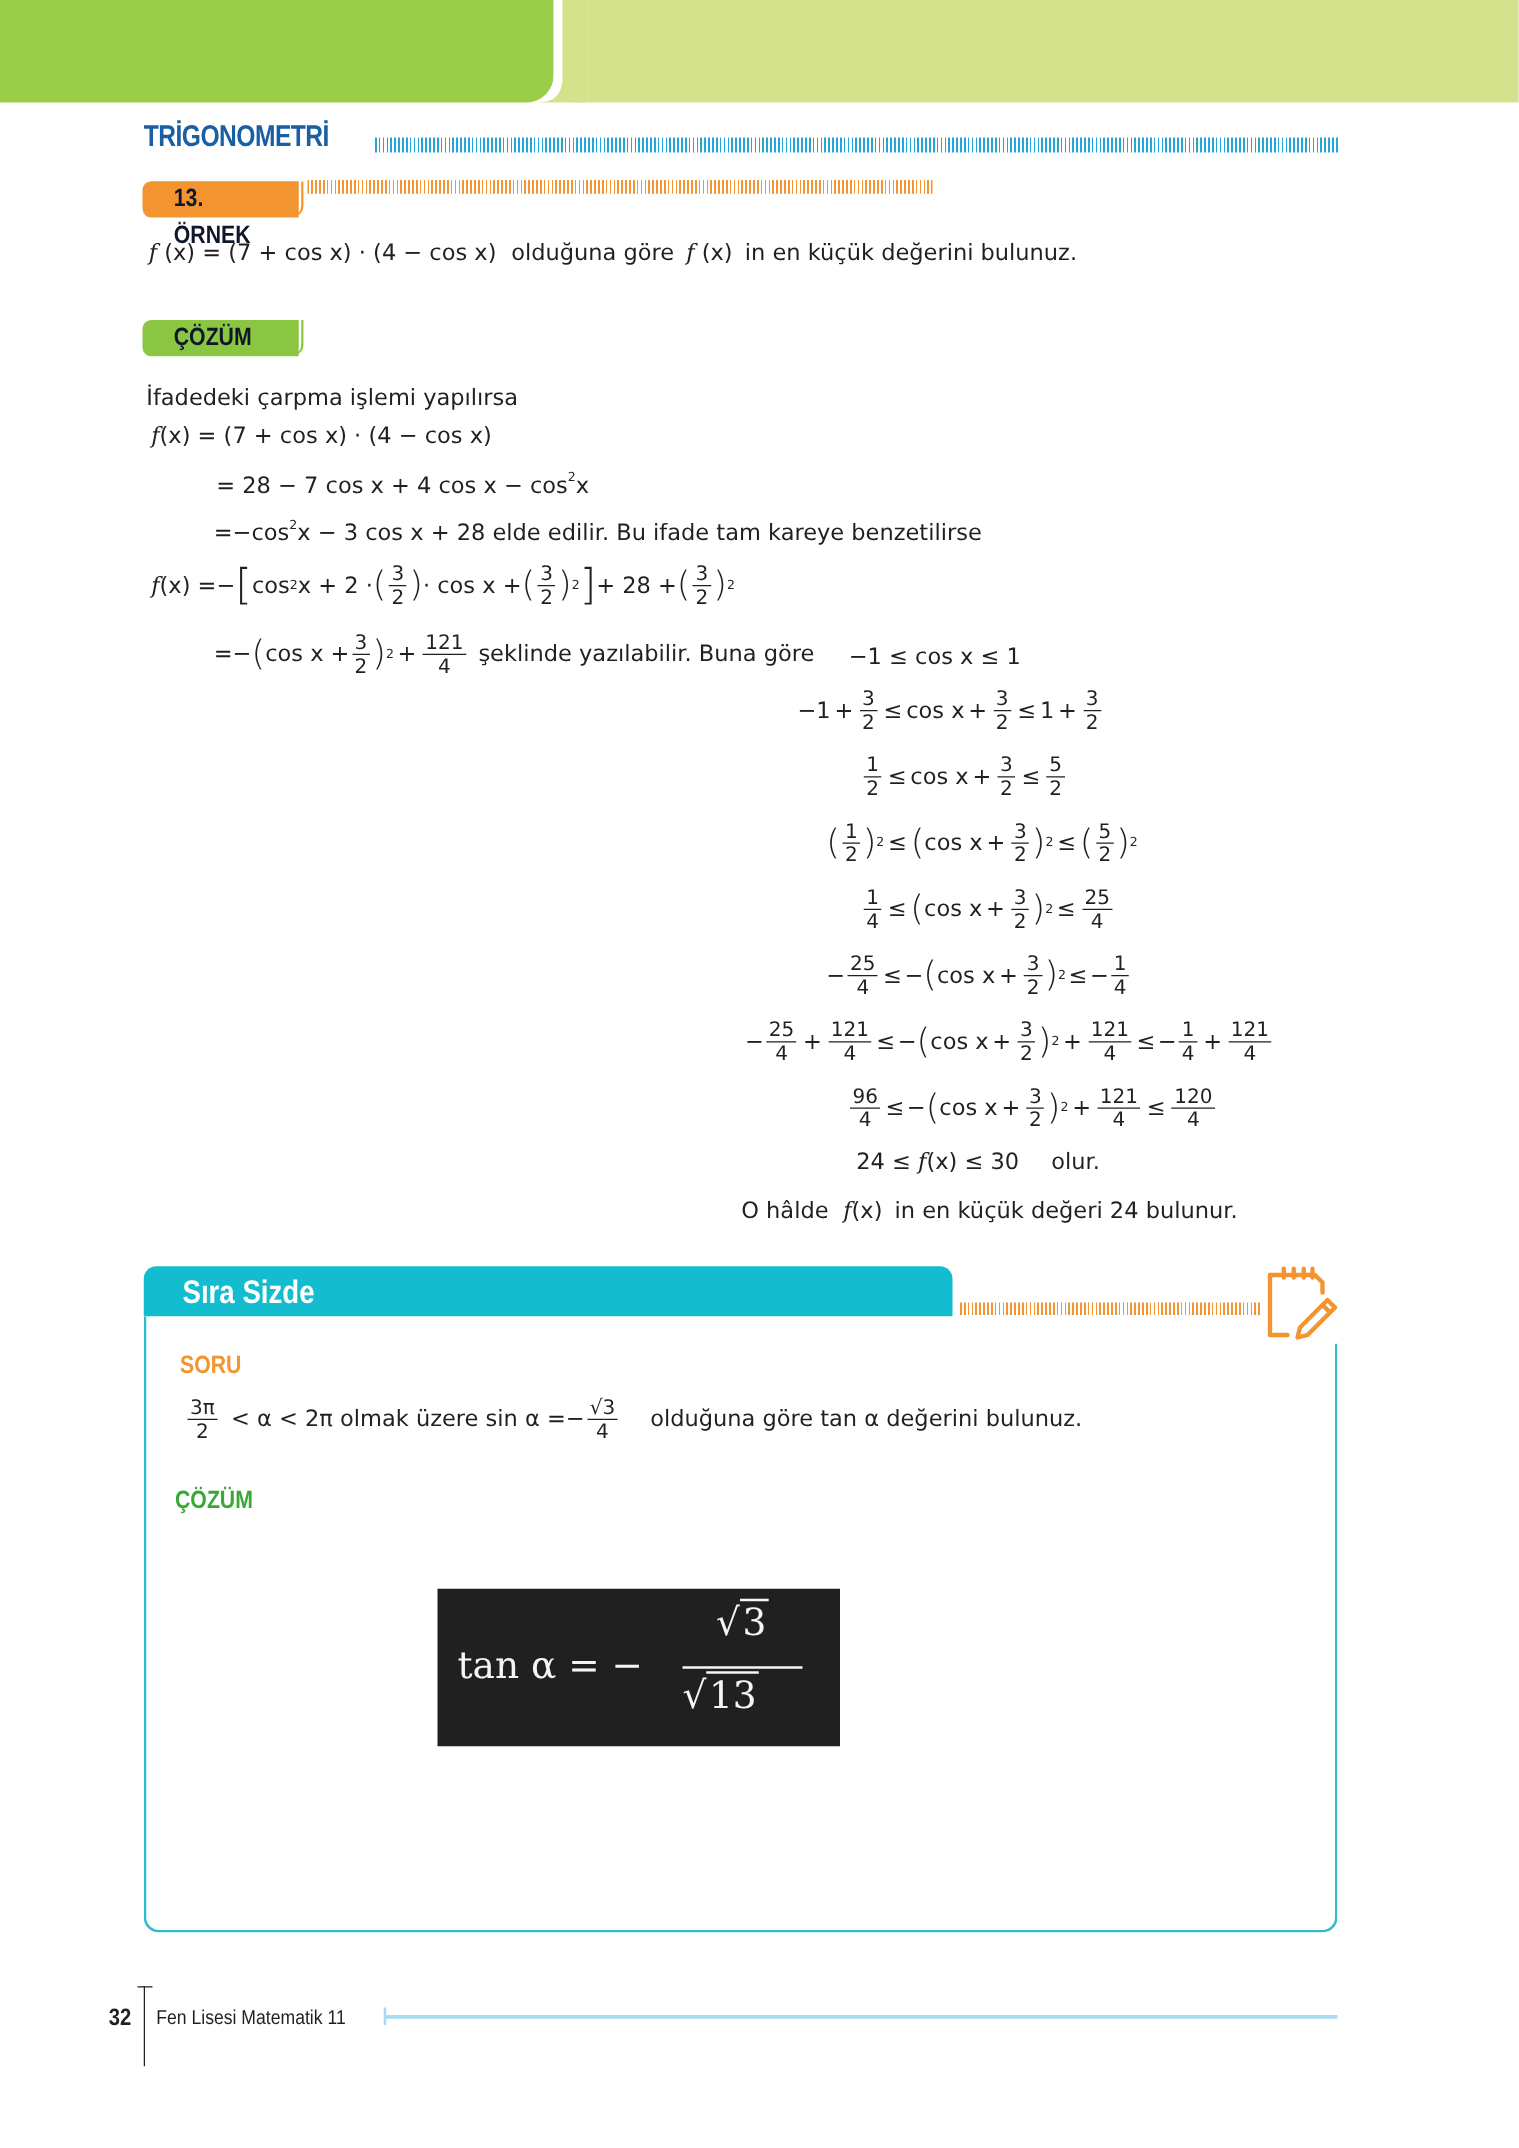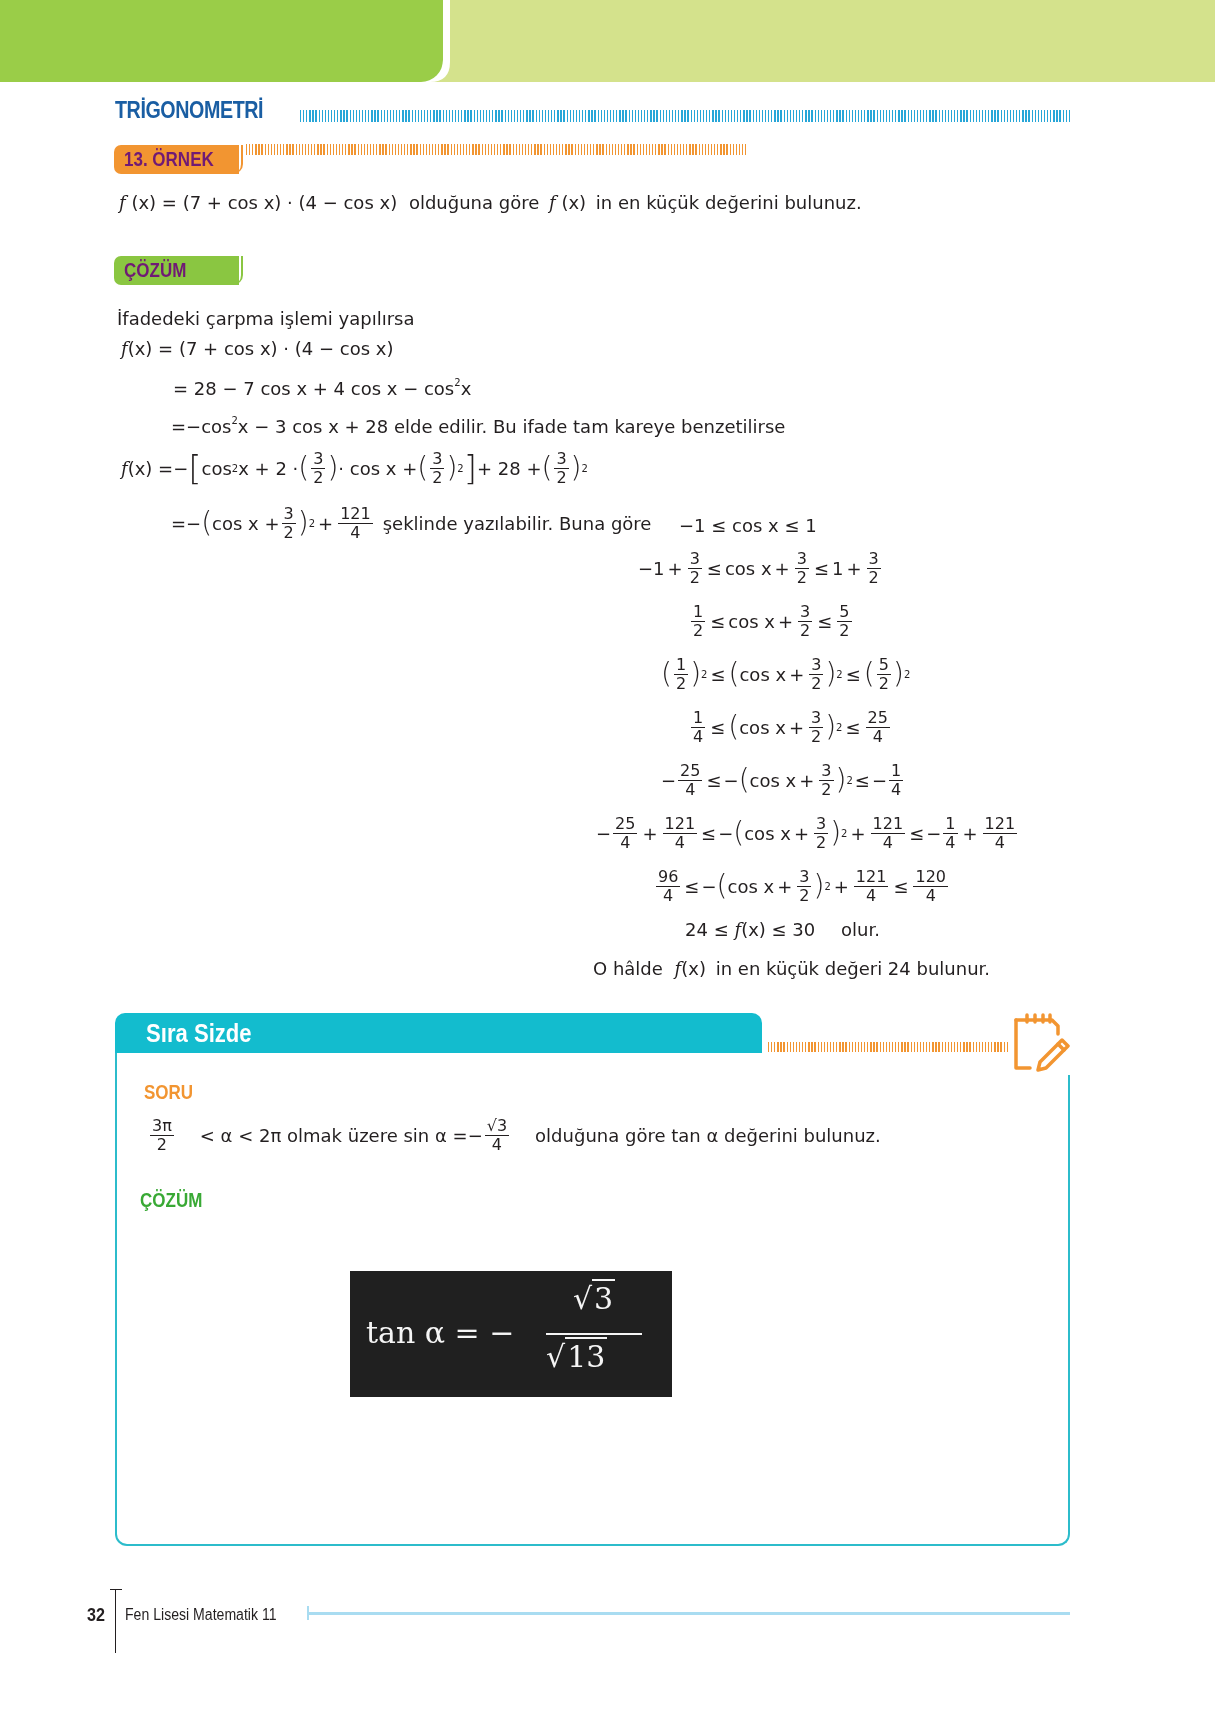--- a/index.html
+++ b/index.html
@@ -11,21 +11,21 @@
   .banner-gap  { position: absolute; left: 443px; top: 0; width: 14px; height: 82px; background: #ffffff; }
   .banner-light-fill { position:absolute; left: 457px; top:0; right:0; height:82px; background:#d4e28c; }
 
   
   .chapter-title { position: absolute; left: 115px; top: 96px; font-family: "Liberation Sans", sans-serif; font-weight: bold; font-size: 24px; color: #1a5ea3; letter-spacing: -0.5px; transform: scaleX(0.82); transform-origin: left center; }
   .ticks { position: absolute; height: 12px; background-image: repeating-linear-gradient(90deg, currentColor 0 1.3px, transparent 1.3px 3.1px); }
   .ticks-blue { left: 300px; top: 110px; width: 772px; color: #26a6d8; }
   .ticks-orange { left: 246px; top: 144px; width: 500px; height: 11px; color: #f29531; }
 
   
-  .tag { position: absolute; height: 29px; border-radius: 7px 0 0 7px; font-family: "Liberation Sans", sans-serif; font-weight: bold; color: #701a75; font-size: 20px; line-height: 29px; padding-left: 10px; }
+  .tag { position: absolute; height: 29px; border-radius: 7px 0 0 7px; font-family: "Liberation Sans", sans-serif; font-weight: bold; color: #0f172a; font-size: 20px; line-height: 29px; padding-left: 25px; }
   .tag span { display: inline-block; transform: scaleX(0.85); transform-origin: left center; }
   .tag::after { content: ""; position: absolute; right: -4px; top: 0; width: 10px; height: 29px; border-right: 2.5px solid currentColor; border-bottom-right-radius: 10px; }
   .tag-ornek { left: 114px; top: 145px; width: 125px; background: #f29531; }
   .tag-ornek::after { color: #f29531; border-color: #f29531; }
   .tag-cozum { left: 114px; top: 256px; width: 125px; background: #8ac641; }
   .tag-cozum::after { border-color: #8ac641; }
 
   
   .txt { position: absolute; font-family: "DejaVu Sans", sans-serif; font-size: 18px; white-space: nowrap; line-height: 1; }
   .it { font-style: italic; font-family: "DejaVu Serif", serif; }
@@ -303,21 +303,21 @@
       <span class="num">1</span>
       <span class="den">4</span>
     </span>
   <span style="margin:0 3px">+</span>
   <span class="frac">
       <span class="num">121</span>
       <span class="den">4</span>
     </span>
 </div>
 
-<div class="row" style="left:654px;top:863px;">
+<div class="row" style="left:678px;top:863px;">
   <span class="frac">
       <span class="num">96</span>
       <span class="den">4</span>
     </span>
   <span style="margin:0 2px">≤</span>
     <span>−</span>
   <span class="paren">(</span>
     <span>cos x</span>
     <span style="margin:0 3px">+</span>
   <span class="frac">
@@ -369,21 +369,21 @@
   </g>
 </svg>
 
 <div class="sub-label soru-label">SORU</div>
 
 <div class="row" style="left:148px;top:1112px;">
   <span class="frac">
       <span class="num">3π</span>
       <span class="den">2</span>
     </span>
-  <span style="margin-left:24px">&lt; α &lt; 2π  olmak üzere  sin α =−</span>
+  <span style="margin-left:9px">&lt; α &lt; 2π  olmak üzere  sin α =−</span>
   <span class="frac">
       <span class="num">√3</span>
       <span class="den">4</span>
     </span>
   <span style="margin-left:24px">olduğuna göre  tan α  değerini bulunuz.</span>
 </div>
 
 <div class="sub-label cozum-label">ÇÖZÜM</div>
 
 <div class="answer-img">

